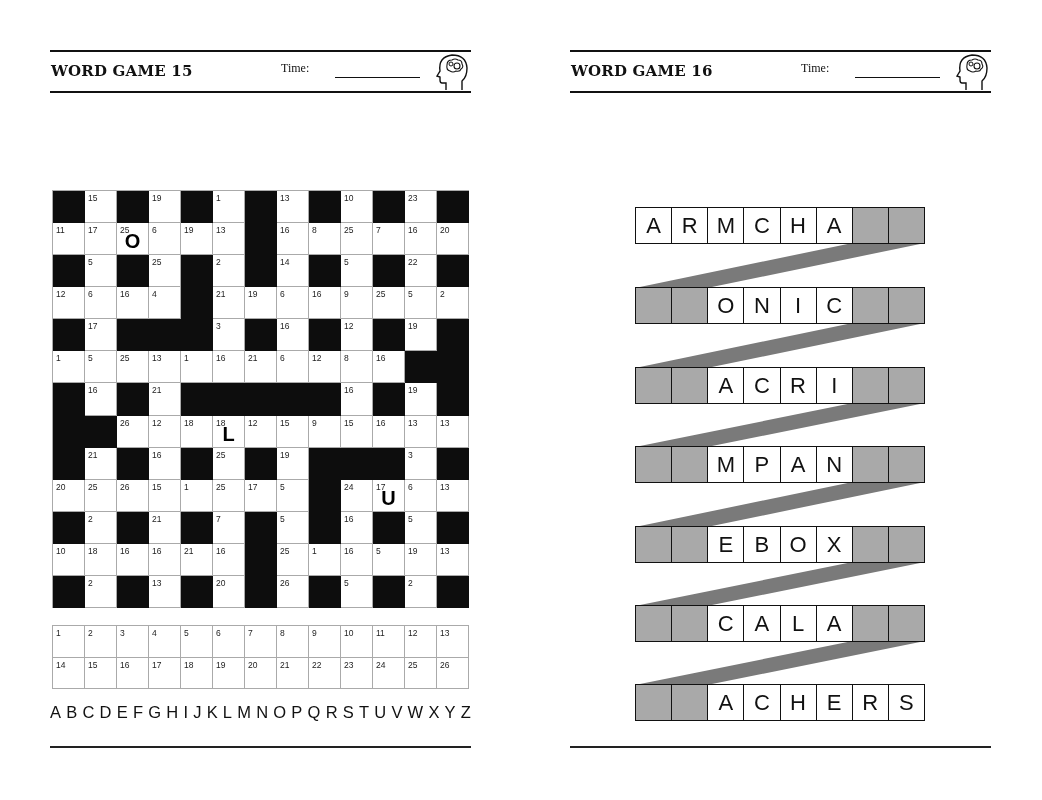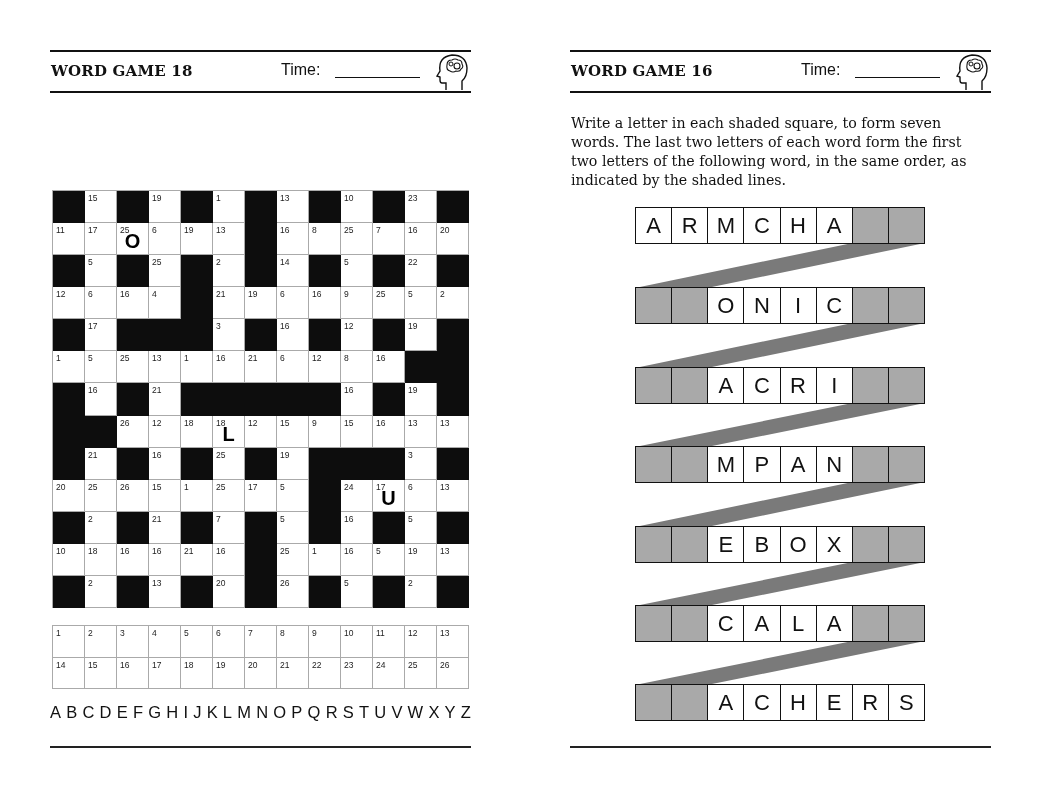--- a/index.html
+++ b/index.html
@@ -3,21 +3,21 @@
 <meta charset="utf-8">
 <style>
   html, body { margin:0; padding:0; background:#fff; }
   body { width:1042px; height:800px; position:relative; overflow:hidden; font-family:"DejaVu Serif", serif; color:#111; }
   .page { position:absolute; top:0; width:421px; height:800px; }
   .page.left { left:50px; }
   .page.right { left:570px; }
   .hdr-top { position:absolute; left:0; top:50px; width:100%; height:2px; background:#111; }
   .hdr-bot { position:absolute; left:0; top:91px; width:100%; height:2px; background:#111; }
   .hdr-title { position:absolute; left:1px; top:62px; font-family:"DejaVu Serif", serif; font-weight:bold; font-size:15px; letter-spacing:0.2px; }
-  .hdr-time { position:absolute; left:231px; top:61px; font-size:16px; font-family:Liberation Sans, sans-serif; }
+  .hdr-time { position:absolute; left:231px; top:61px; font-size:12px; font-family:Liberation Serif, serif; }
   .hdr-line { position:absolute; left:285px; top:77px; width:85px; height:1px; background:#111; }
   .head-icon { position:absolute; left:382px; top:51px; width:40px; height:40px; }
   .instr { position:absolute; left:1px; top:114px; width:420px; font-size:14.2px; line-height:19px; font-family:"DejaVu Serif", serif; }
   .footer { position:absolute; left:0; top:746px; width:100%; height:2px; background:#222; }
 
   
   .xw { position:absolute; left:2px; top:190px; width:417px; height:418px; display:grid; grid-template-columns:repeat(13, 1fr); grid-template-rows:repeat(13, 1fr); border-left:1px solid #aaa; border-top:1px solid #aaa; box-sizing:border-box; }
   .cell { position:relative; border-right:1px solid #aaa; border-bottom:1px solid #aaa; box-sizing:border-box; background:#fff; }
   .cell.blk { background:#0d0d0d; border-color:#0d0d0d; }
   .cell .num { position:absolute; left:3px; top:2px; font-family:"Liberation Sans", sans-serif; font-size:8.5px; color:#222; }
@@ -33,21 +33,21 @@
   .wrow { position:absolute; left:0; width:290px; height:37px; display:flex; border:1.5px solid #111; box-sizing:border-box; background:#fff; }
   .wcell { flex:1; border-right:1px solid #111; display:flex; align-items:center; justify-content:center; font-family:"Liberation Sans", sans-serif; font-size:22px; color:#111; }
   .wcell:last-child { border-right:none; }
   .wcell.shade { background:#a9a9a9; }
 </style>
 </head>
 <body>
 
 <div class="page left">
   <div class="hdr-top"></div>
-  <div class="hdr-title">WORD GAME 18</div>
+  <div class="hdr-title">WORD GAME 15</div>
   <div class="hdr-time">Time:</div>
   <div class="hdr-line"></div>
   <svg class="head-icon" viewBox="0 0 40 40" fill="none" stroke="#111" stroke-width="1.4">
     <path d="M14 39 L14 32 L10 32 Q8 32 8 29 L8 26 L5 25 L8 20 Q6 6 20 4 Q34 4 35 17 Q35 26 30 30 L30 39"></path>
     <path d="M15 14 Q15 9 20 9 Q23 7 26 9 Q30 9 30 13 Q32 16 29 18 Q28 21 24 20 Q21 22 18 20 Q14 19 15 14 Z" stroke-width="1.1"></path>
     <circle cx="25" cy="15" r="3" stroke-width="1.1"></circle>
     <circle cx="19" cy="13" r="2" stroke-width="1"></circle>
   </svg>
   <div class="hdr-bot"></div>
 
@@ -562,21 +562,20 @@
   <div class="hdr-time">Time:</div>
   <div class="hdr-line"></div>
   <svg class="head-icon" viewBox="0 0 40 40" fill="none" stroke="#111" stroke-width="1.4">
     <path d="M14 39 L14 32 L10 32 Q8 32 8 29 L8 26 L5 25 L8 20 Q6 6 20 4 Q34 4 35 17 Q35 26 30 30 L30 39"></path>
     <path d="M15 14 Q15 9 20 9 Q23 7 26 9 Q30 9 30 13 Q32 16 29 18 Q28 21 24 20 Q21 22 18 20 Q14 19 15 14 Z" stroke-width="1.1"></path>
     <circle cx="25" cy="15" r="3" stroke-width="1.1"></circle>
     <circle cx="19" cy="13" r="2" stroke-width="1"></circle>
   </svg>
   <div class="hdr-bot"></div>
 
-  <div class="instr">Write a letter in each shaded square, to form seven words. The last two letters of each word form the first two letters of the following word, in the same order, as indicated by the shaded lines.</div>
 
   <div class="chain" id="chain">
     <svg class="band" id="bands" width="291" height="800">
         <polygon points="217.5,243 290,243 72,288 0,288" fill="#7a7a7a"></polygon>
         <polygon points="217.5,323 290,323 72,368 0,368" fill="#7a7a7a"></polygon>
         <polygon points="217.5,403 290,403 72,447 0,447" fill="#7a7a7a"></polygon>
         <polygon points="217.5,482 290,482 72,527 0,527" fill="#7a7a7a"></polygon>
         <polygon points="217.5,562 290,562 72,606 0,606" fill="#7a7a7a"></polygon>
         <polygon points="217.5,641 290,641 72,685 0,685" fill="#7a7a7a"></polygon>
       </svg>

